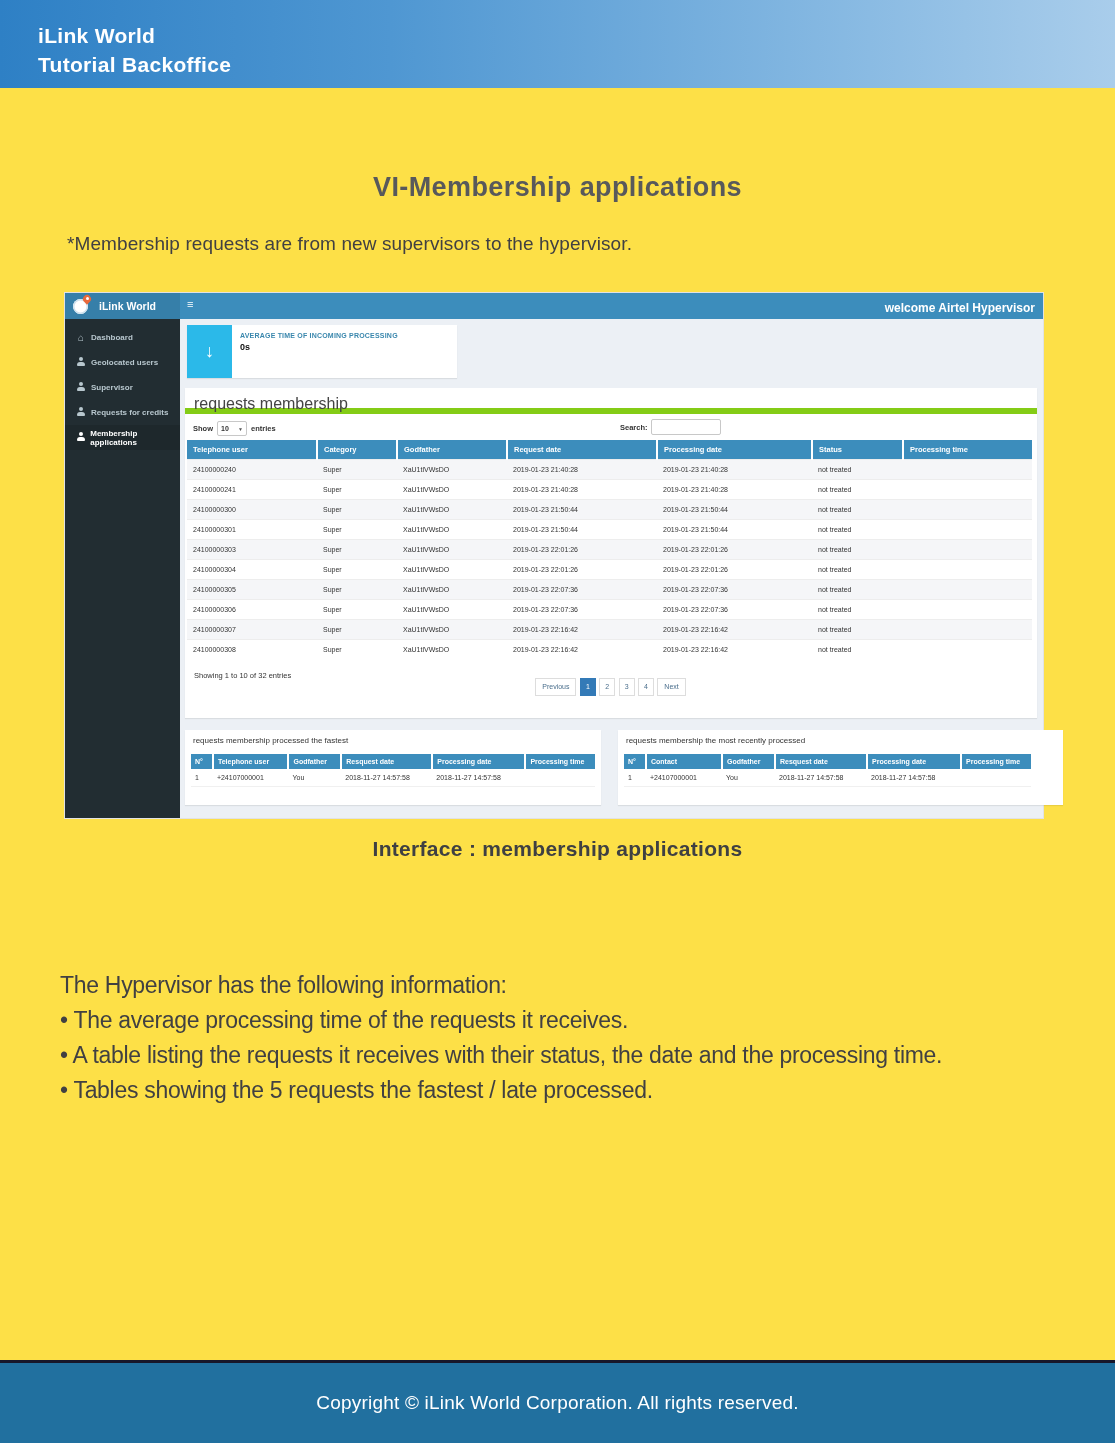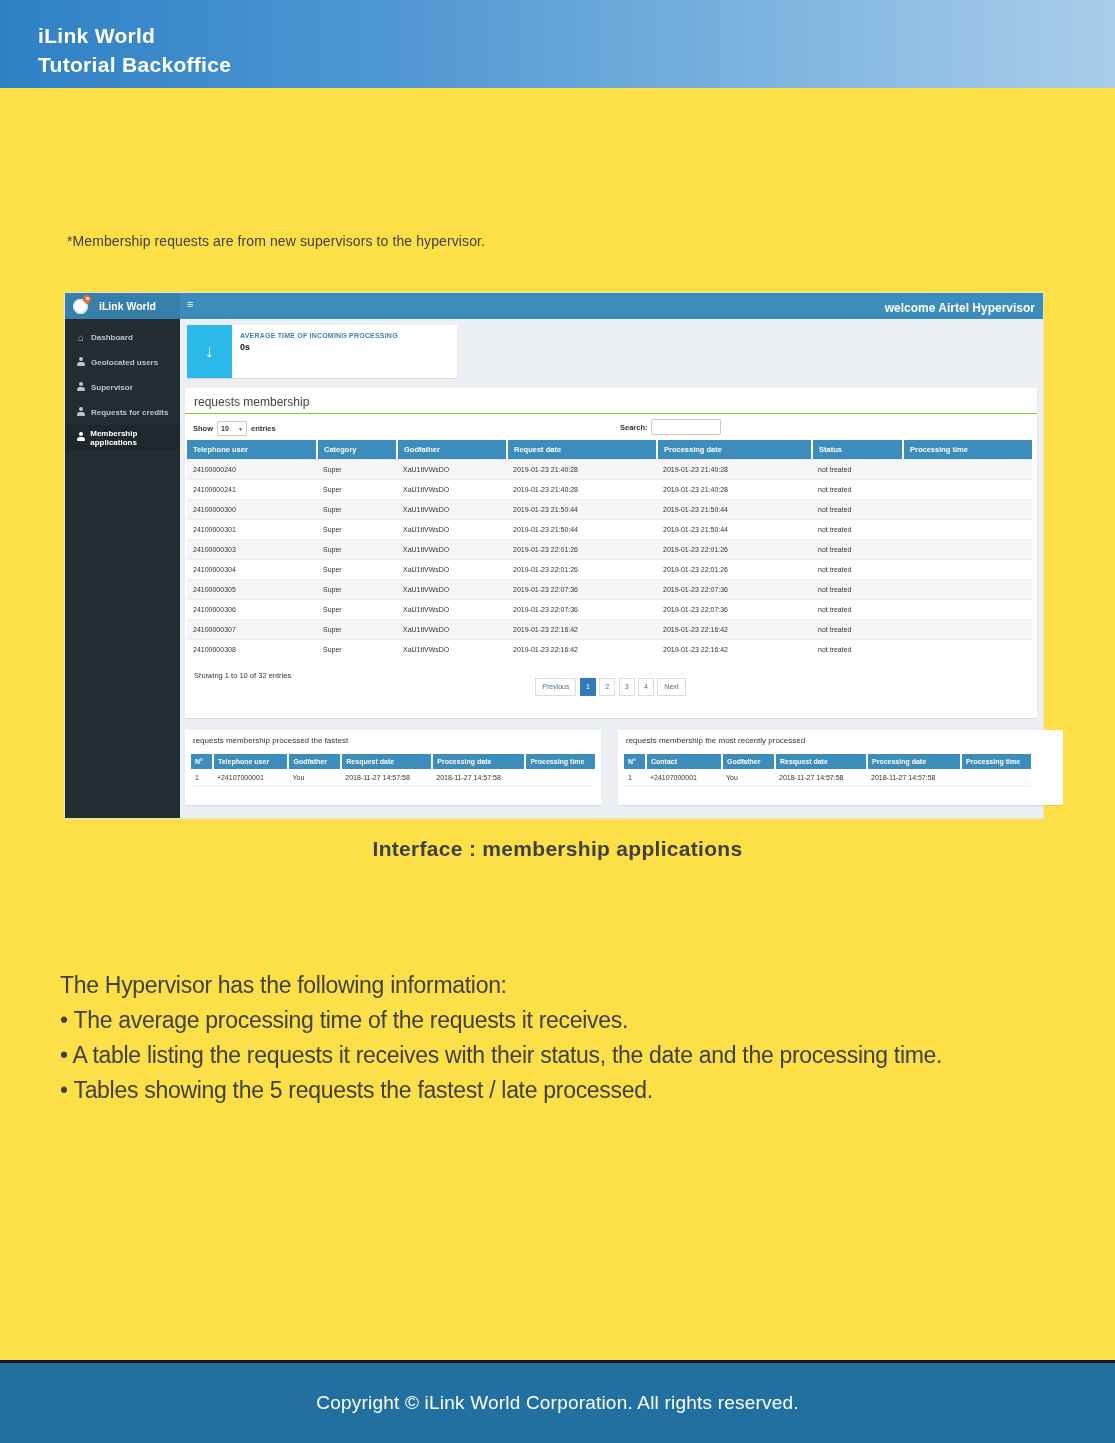--- a/index.html
+++ b/index.html
@@ -6,21 +6,21 @@
   body { font-family:"Liberation Sans","DejaVu Sans",sans-serif; background:#888; }
   .page { position:relative; width:1115px; height:1443px; background:#fde047; margin:0 auto; overflow:hidden; }
 
   
   .page-header { position:absolute; left:0; top:0; width:100%; height:88px;
     background:linear-gradient(90deg,#2e80c5 0%,#4f97d2 35%,#8abbe3 78%,#a9cdeb 100%); }
   .page-header-text { position:absolute; left:38px; top:21px; color:#fff; font-size:21px; font-weight:bold; line-height:29px; letter-spacing:.3px; }
 
   .doc-title { position:absolute; left:0; top:172px; width:100%; text-align:center;
     font-size:27px; font-weight:bold; color:#58595b; letter-spacing:.4px; }
-  .doc-subtitle { position:absolute; left:67px; top:233px; font-size:14px; color:#414042; letter-spacing:.1px; }
+  .doc-subtitle { position:absolute; left:67px; top:233px; font-size:19px; color:#414042; letter-spacing:.1px; }
 
   
   .shot { position:absolute; left:65px; top:293px; width:978px; height:525px; background:#ecf0f5;
     outline:1px solid #e2e2e2; font-family:"Liberation Sans","DejaVu Sans",sans-serif; }
 
   .shot-topbar { position:absolute; left:0; top:0; width:100%; height:26px; background:#3c8dbc; }
   .shot-logo { position:absolute; left:0; top:0; width:115px; height:26px; background:#367fa9; display:flex; align-items:center; }
   .logo-globe { position:relative; width:15px; height:15px; border-radius:50%; background:#fff; margin-left:8px;
     box-shadow:inset 0 0 0 1.5px #cfe2ef; flex:0 0 auto; }
   .logo-globe::before { content:""; position:absolute; top:-4px; right:-3px; width:8px; height:8px;
@@ -44,21 +44,21 @@
 
   
   .info-card { position:absolute; left:7px; top:6px; width:270px; height:53px; background:#fff; box-shadow:0 1px 1px rgba(0,0,0,.08); display:flex; }
   .info-icon { width:45px; height:53px; background:#2bb9e9; color:#fff; display:flex; align-items:center; justify-content:center; font-size:18px; font-weight:bold; }
   .info-body { padding:7px 8px; }
   .info-label { color:#3a87ad; font-size:7px; font-weight:bold; letter-spacing:.2px; }
   .info-value { color:#111; font-size:9px; font-weight:bold; margin-top:3px; }
 
   
   .panel { position:absolute; left:5px; top:69px; width:852px; height:330px; background:#fff; box-shadow:0 1px 1px rgba(0,0,0,.08); }
-  .panel-hd { height:26px; border-bottom:1px solid #84cc16; font-size:12px; color:#444; padding:7px 8px 0 9px; }
+  .panel-hd { height:26px; border-bottom:6px solid #84cc16; font-size:16px; color:#444; padding:7px 8px 0 9px; }
   .controls { position:relative; height:22px; margin-top:4px; }
   .show-group { position:absolute; left:8px; top:3px; font-size:7.5px; font-weight:bold; color:#333; display:flex; align-items:center; gap:4px; }
   .page-select { display:inline-flex; align-items:center; justify-content:space-between; width:30px; height:15px;
     border:1px solid #c8c8c8; border-radius:2px; font-size:7px; color:#333; padding:0 3px; background:#fff; cursor:pointer; }
   .page-select .caret { font-size:5px; color:#555; }
   .search-group { position:absolute; left:435px; top:1px; font-size:7.5px; font-weight:bold; color:#333; display:flex; align-items:center; }
   .search-input { width:70px; height:16px; border:1px solid #c8c8c8; border-radius:2px; margin-left:3px; font-size:7px; padding:0 3px; }
 
   table.grid { border-collapse:collapse; table-layout:fixed; margin-left:2px; }
   table.grid th { background:#3c8dbc; color:#fff; font-size:7.5px; text-align:left; padding:5px 6px; font-weight:bold;
@@ -97,20 +97,21 @@
 
 <div class="page">
 
   <div class="page-header">
     <div class="page-header-text">
       <div>iLink World</div>
       <div>Tutorial Backoffice</div>
     </div>
   </div>
 
+  <div class="doc-title">VI-Membership applications</div>
   <div class="doc-subtitle">*Membership requests are from new supervisors to the hypervisor.</div>
 
   <div class="shot">
 
     <div class="shot-topbar">
       <div class="shot-logo">
         <span class="logo-globe"></span>
         <span class="brand">iLink World</span>
       </div>
       <span class="hamburger">≡</span>

